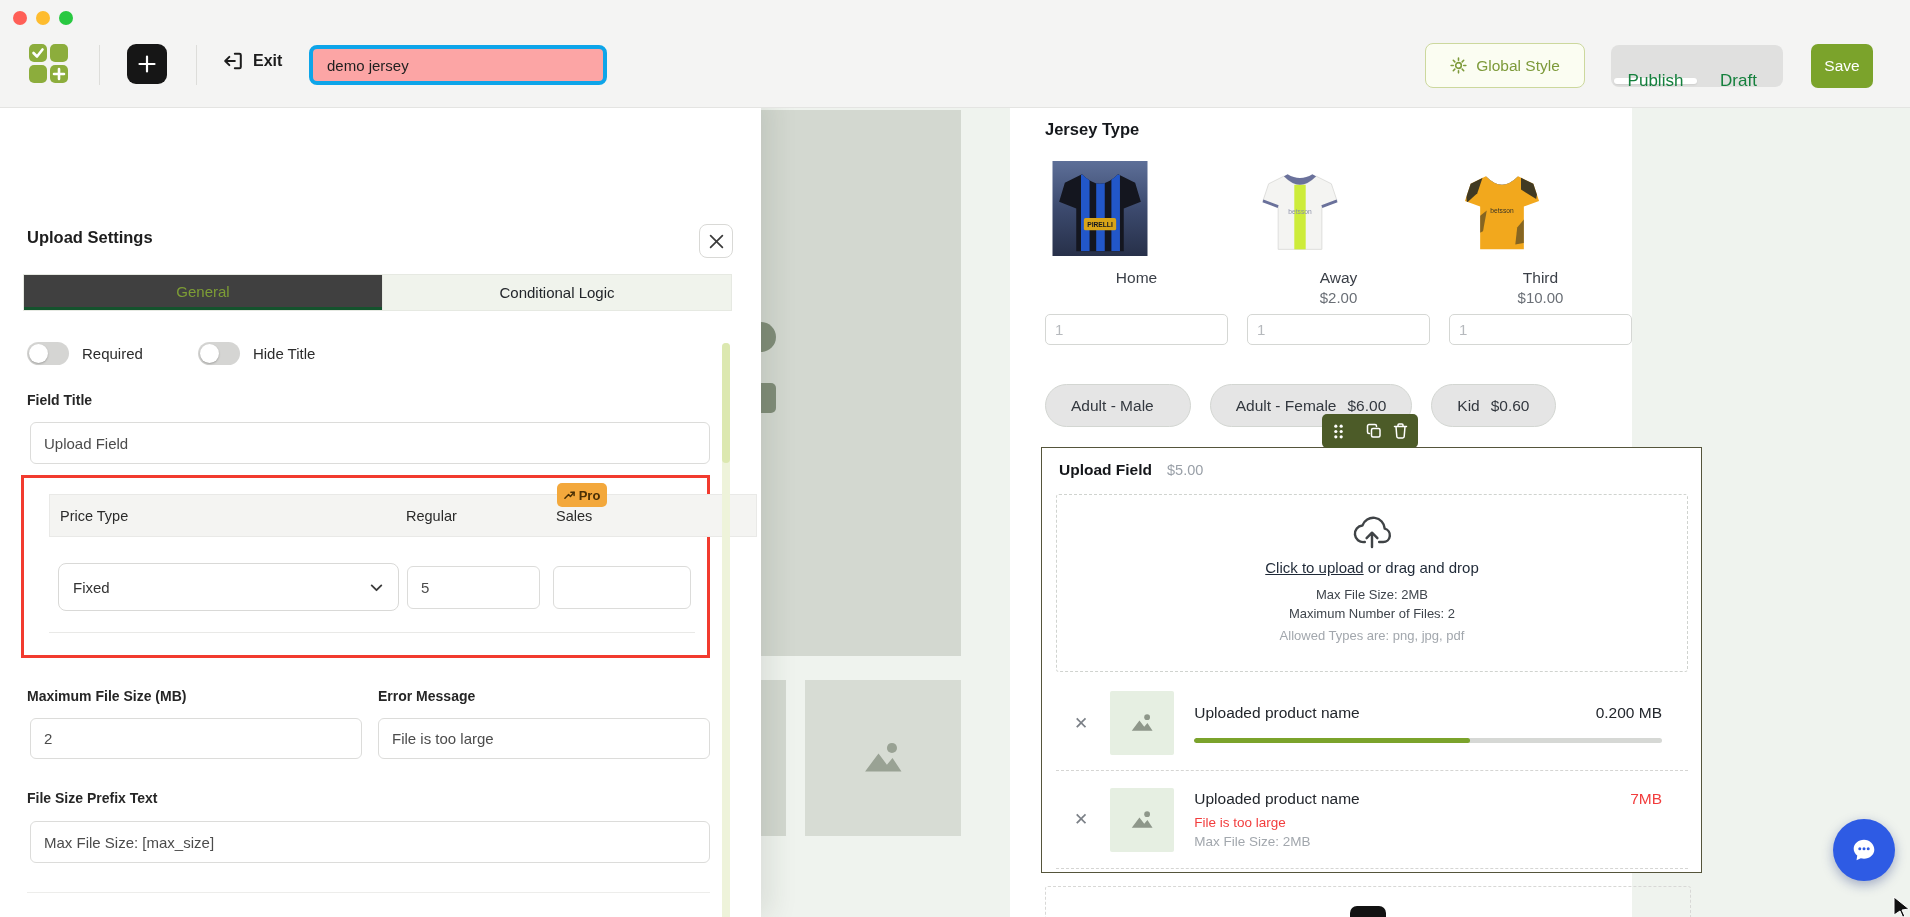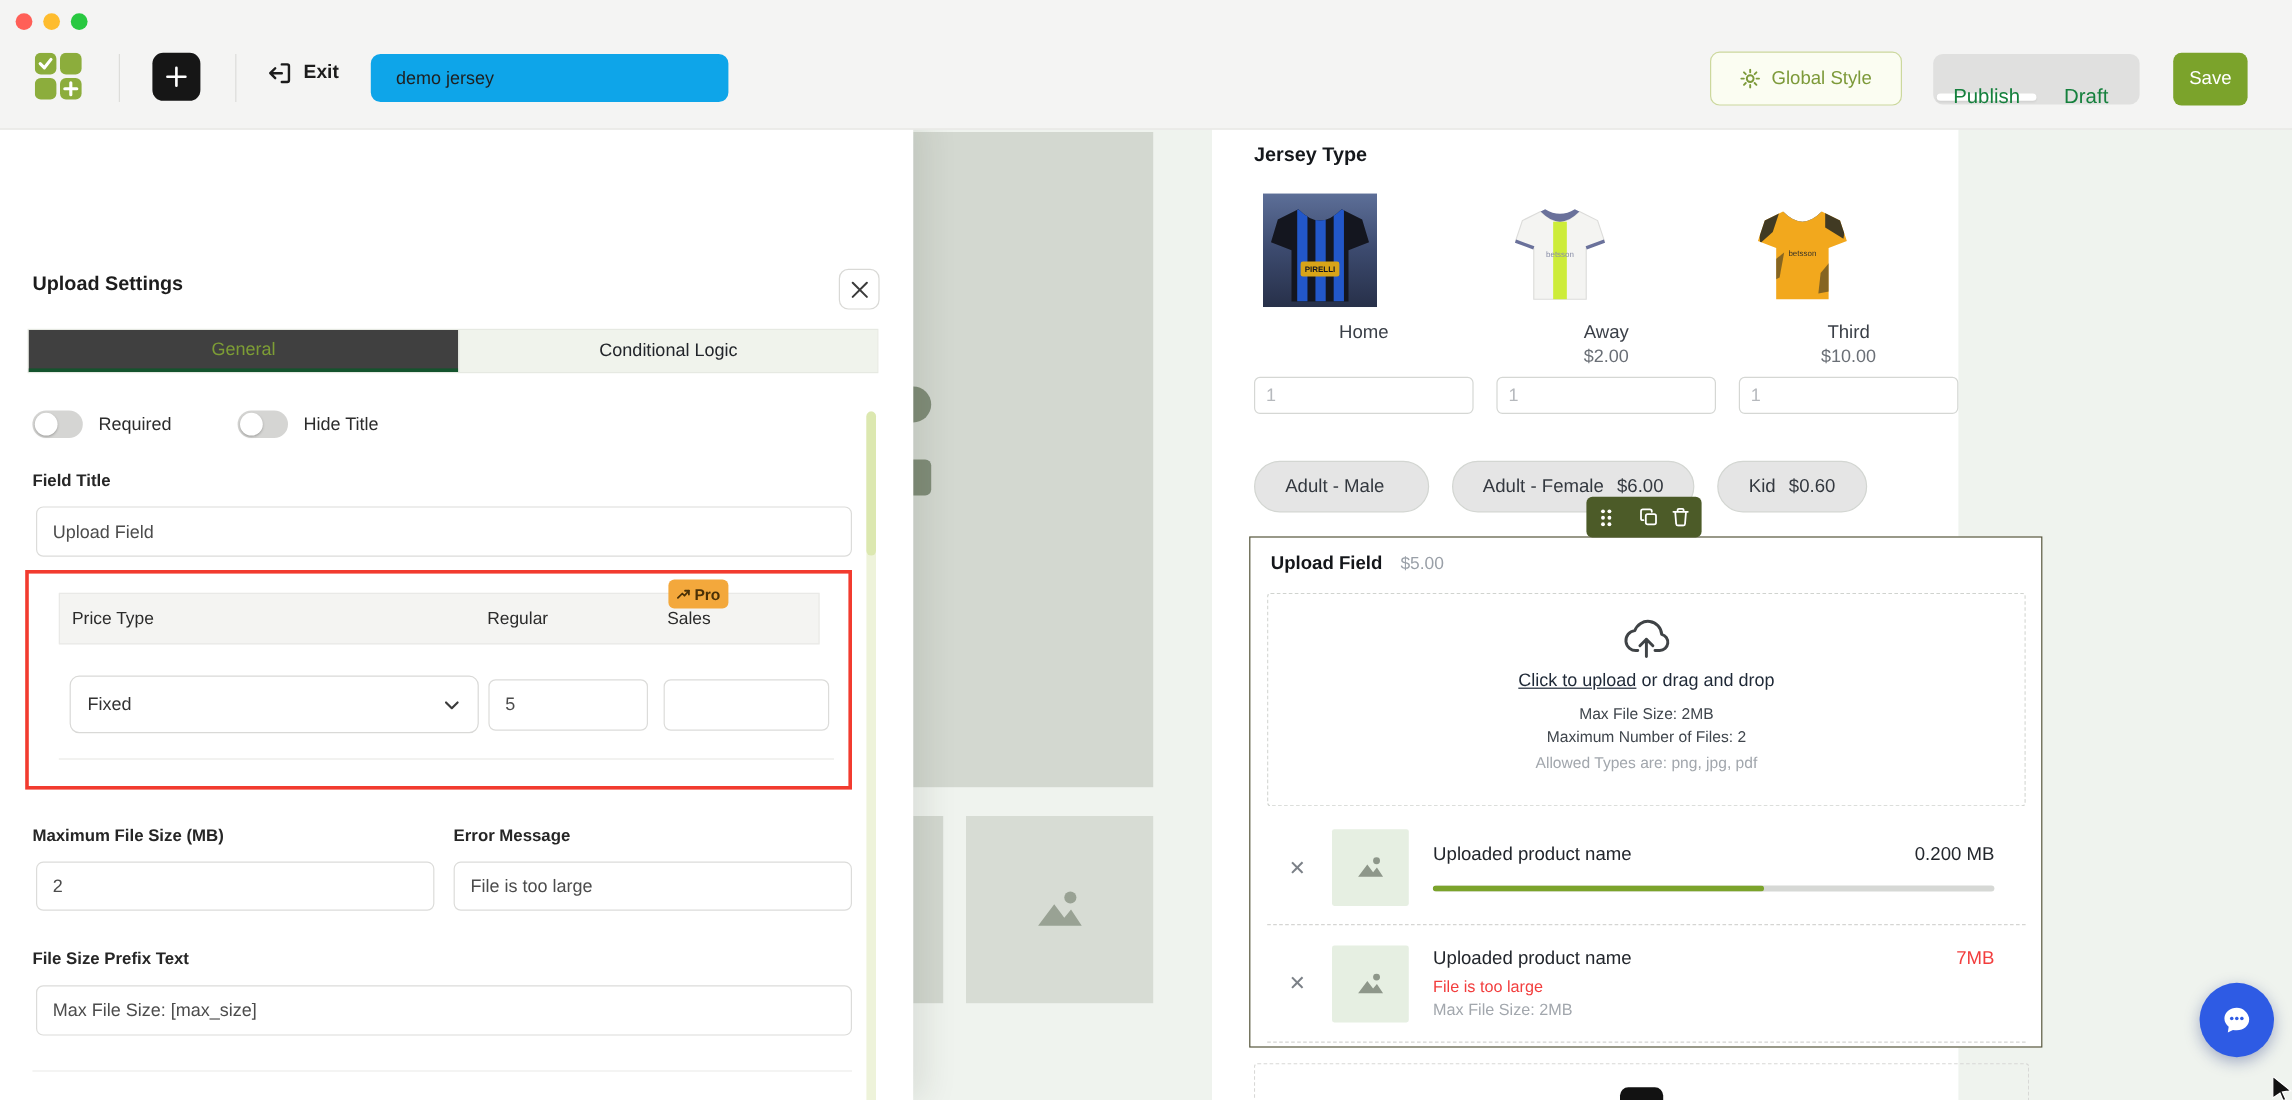--- a/index.html
+++ b/index.html
@@ -10,21 +10,21 @@
   .topbar { position:absolute; left:0; top:0; width:1910px; height:108px; background:#f4f4f3; border-bottom:1px solid #e4e4e2; z-index:40; }
   .traffic { position:absolute; left:13px; top:11px; display:flex; gap:9px; }
   .traffic span { width:14px; height:14px; border-radius:50%; display:block; }
   .t-red{ background:#ff5f57; } .t-yellow{ background:#febc2e; } .t-green{ background:#28c840; }
   .logo { position:absolute; left:29px; top:44px; width:40px; height:40px; }
   .tb-divider { position:absolute; top:45px; width:1px; height:40px; background:#ddddda; }
   .plus-btn { position:absolute; left:127px; top:44px; width:40px; height:40px; background:#161616; border-radius:9px; display:flex; align-items:center; justify-content:center; cursor:pointer; }
   .plus-btn svg { width:18px; height:18px; }
   .exit-btn { position:absolute; left:222px; top:50px; display:flex; align-items:center; gap:9px; cursor:pointer; }
   .exit-btn .lbl { font-size:16px; font-weight:700; color:#1c1c1c; }
-  .form-name { position:absolute; left:309px; top:45px; width:298px; height:40px; border:7px solid #0ea5e9; border-radius:8px; background:#0ea5e9; padding:0 14px; font-size:15px; color:#1f1f1f; font-family:inherit; }
+  .form-name { position:absolute; left:309px; top:45px; width:298px; height:40px; border:4px solid #0ea5e9; border-radius:8px; background:#fca5a5; padding:0 14px; font-size:15px; color:#1f1f1f; font-family:inherit; }
   .gs-btn { position:absolute; left:1425px; top:43px; width:160px; height:45px; border:1px solid #ccd89d; background:#fbfdf2; border-radius:8px; display:flex; align-items:center; justify-content:center; gap:9px; color:#7d9a3a; font-size:15.5px; cursor:pointer; }
   .segmented { position:absolute; left:1611px; top:45px; width:172px; height:42px; background:#e0e0df; border-radius:8px; padding:3px; display:flex; }
   .segmented .seg { flex:1; display:flex; align-items:center; justify-content:center; font-size:17px; color:#15803d; border-radius:6px; cursor:pointer;margin-top:30px; }
   .segmented .seg.active { background:#ffffff; font-weight:400; box-shadow:0 1px 2px rgba(0,0,0,.08); }
   .save-btn { position:absolute; left:1811px; top:44px; width:62px; height:44px; background:#7ba32b; color:#fff; border:none; border-radius:7px; font-size:15.5px; font-family:inherit; cursor:pointer; }
 
   
   .bg-block { position:absolute; background:#d3d8d0; }
   .bg-icon { position:absolute; color:#99a294; }
   .half-pill { position:absolute; left:761px; width:15px; height:30px; background:#818d79; }
@@ -42,21 +42,21 @@
   .toggle-row { position:absolute; left:27px; top:245px; display:flex; align-items:center; }
   .toggle { width:42px; height:23px; border-radius:12px; background:#d5d5d3; position:relative; cursor:pointer; }
   .toggle .knob { position:absolute; left:2px; top:2px; width:19px; height:19px; background:#fff; border-radius:50%; box-shadow:0 1px 2px rgba(0,0,0,.25); }
   .toggle-lbl { font-size:15px; color:#2c2c2c; margin-left:13px; }
   .fld-label { position:absolute; font-size:14px; font-weight:700; color:#262626; }
   .txt-input { position:absolute; border:1px solid #dcdcda; border-radius:6px; background:#fff; padding:0 13px; font-size:15px; color:#4c4c4c; font-family:inherit; }
   .txt-input::placeholder { color:#b9bcc0; }
 
   .red-box { position:absolute; left:21px; top:378px; width:689px; height:183px; border:3px solid #f23b2f; background:#fff; }
   .pro-badge { position:absolute; left:533px; top:5px; width:50px; height:24px; background:#f3a83c; border-radius:5px; display:flex; align-items:center; justify-content:center; gap:4px; font-size:13px; font-weight:700; color:#4a3006; z-index:2; }
-  .ptable { position:absolute; left:25px; top:16px; width:634px; }
+  .ptable { position:absolute; left:25px; top:16px; width:708px; }
   .ptable-head { height:43px; background:#f4f4f2; border:1px solid #e9e9e7; display:flex; align-items:center; position:relative; font-size:14.5px; color:#2b2b2b; }
   .col-type { padding-left:10px; } .col-reg { position:absolute; left:356px; } .col-sales { position:absolute; left:506px; }
   .ptable-bottom { position:absolute; left:25px; top:154px; width:646px; height:1px; background:#e9e9e7; }
   .select { position:absolute; left:34px; top:85px; width:341px; height:48px; border:1px solid #d9d9d7; border-radius:8px; display:flex; align-items:center; padding:0 14px; font-size:15px; color:#333; cursor:pointer; background:#fff; }
   .select .chev { margin-left:auto; }
   .mini-divider { position:absolute; left:27px; top:795px; width:683px; height:1px; background:#ededeb; }
   .m-scroll { position:absolute; left:722px; top:246px; width:8px; height:660px; background:#eef3da; border-radius:4px; }
   .m-scroll .thumb { width:8px; height:120px; background:#dce8b0; border-radius:4px; }
 
   

